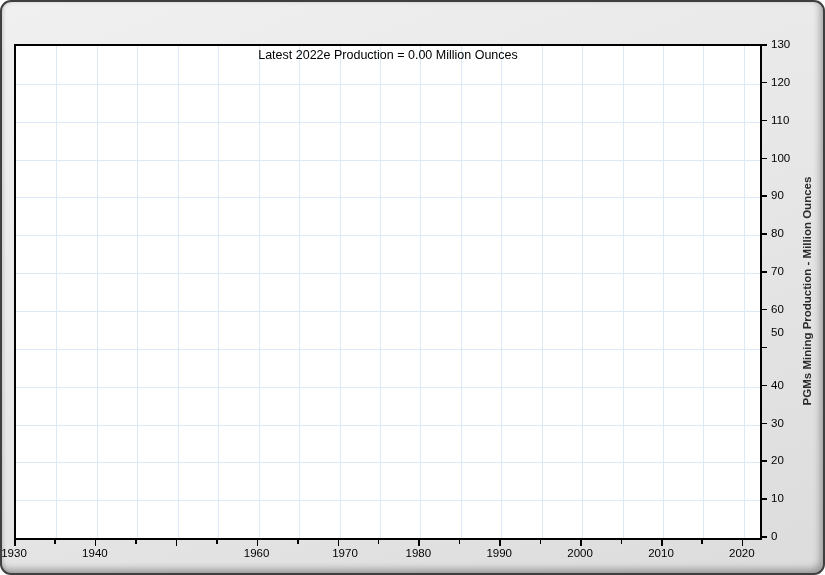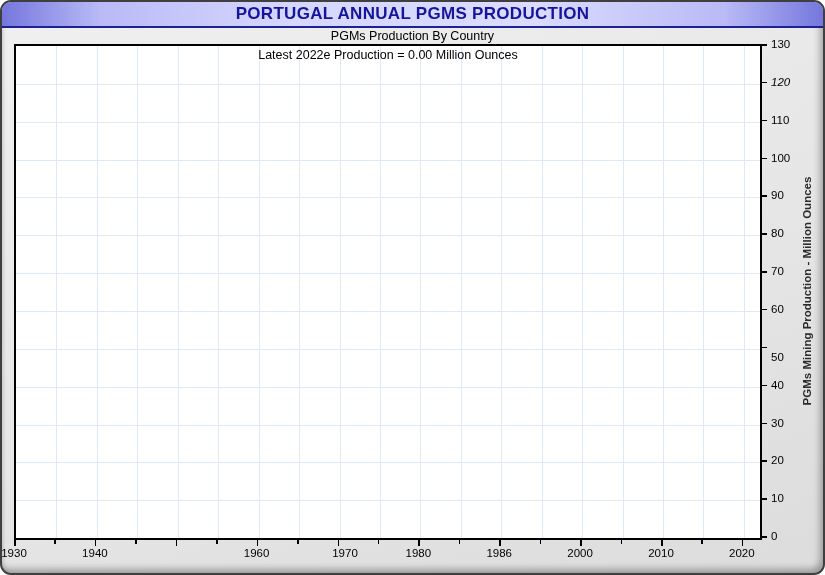--- a/index.html
+++ b/index.html
@@ -65,25 +65,21 @@
   #footer{
     position:absolute;left:0;right:0;top:552px;
     text-align:center;font-size:11.5px;color:#000;
   }
 </style>
 </head>
 <body>
 
 <div id="window">
 
-  <div id="titlebar">
-    <span id="title-text">PORTUGAL ANNUAL PGMS PRODUCTION</span>
-  </div>
 
-  <div id="subtitle">PGMs Production By Country</div>
 
   <div id="plot-area">
     <div id="grid-layer">
         <div class="gridline-v" style="left: 40.4px;"></div>
         <div class="gridline-v" style="left: 80.9px;"></div>
         <div class="gridline-v" style="left: 121.3px;"></div>
         <div class="gridline-v" style="left: 161.7px;"></div>
         <div class="gridline-v" style="left: 202.2px;"></div>
         <div class="gridline-v" style="left: 242.6px;"></div>
         <div class="gridline-v" style="left: 283px;"></div>
@@ -127,21 +123,21 @@
       <div class="x-tick major" style="left: 242.6px;"></div>
       <div class="x-label" style="left: 242.6px;">1960</div>
       <div class="x-tick minor" style="left: 283px;"></div>
       <div class="x-tick major" style="left: 323.5px;"></div>
       <div class="x-label" style="left: 331px;">1970</div>
       <div class="x-tick minor" style="left: 363.9px;"></div>
       <div class="x-tick major" style="left: 404.3px;"></div>
       <div class="x-label" style="left: 404.3px;">1980</div>
       <div class="x-tick minor" style="left: 444.8px;"></div>
       <div class="x-tick major" style="left: 485.2px;"></div>
-      <div class="x-label" style="left: 485.2px;">1986</div>
+      <div class="x-label" style="left: 485.2px;">1990</div>
       <div class="x-tick minor" style="left: 525.7px;"></div>
       <div class="x-tick major" style="left: 566.1px;"></div>
       <div class="x-label" style="left: 566.1px;">2000</div>
       <div class="x-tick minor" style="left: 606.5px;"></div>
       <div class="x-tick major" style="left: 647px;"></div>
       <div class="x-label" style="left: 647px;">2010</div>
       <div class="x-tick minor" style="left: 687.4px;"></div>
       <div class="x-tick major" style="left: 727.8px;"></div>
       <div class="x-label" style="left: 727.8px;">2020</div>
     </div>
@@ -150,35 +146,35 @@
       <div class="y-label" style="top: 492px;">0</div>
       <div class="y-tick" style="top: 454.2px;"></div>
       <div class="y-label" style="top: 454.2px;">10</div>
       <div class="y-tick" style="top: 416.3px;"></div>
       <div class="y-label" style="top: 416.3px;">20</div>
       <div class="y-tick" style="top: 378.5px;"></div>
       <div class="y-label" style="top: 378.5px;">30</div>
       <div class="y-tick" style="top: 340.6px;"></div>
       <div class="y-label" style="top: 340.6px;">40</div>
       <div class="y-tick" style="top: 302.8px;"></div>
-      <div class="y-label" style="top: 313px; text-align: center;">50</div>
+      <div class="y-label" style="top: 288px; text-align: center;">50</div>
       <div class="y-tick" style="top: 264.9px;"></div>
       <div class="y-label" style="top: 264.9px;">60</div>
       <div class="y-tick" style="top: 227.1px;"></div>
       <div class="y-label" style="top: 227.1px;">70</div>
       <div class="y-tick" style="top: 189.2px;"></div>
       <div class="y-label" style="top: 189.2px;">80</div>
       <div class="y-tick" style="top: 151.4px;"></div>
       <div class="y-label" style="top: 151.4px;">90</div>
       <div class="y-tick" style="top: 113.5px;"></div>
       <div class="y-label" style="top: 113.5px;">100</div>
       <div class="y-tick" style="top: 75.7px;"></div>
       <div class="y-label" style="top: 75.7px;">110</div>
       <div class="y-tick" style="top: 37.8px;"></div>
-      <div class="y-label" style="top: 37.8px; font-style: italic;">120</div>
+      <div class="y-label" style="top: 37.8px;">120</div>
       <div class="y-tick" style="top: 0px;"></div>
       <div class="y-label" style="top: 0px;">130</div>
     </div>
 
   <div id="ylabel">PGMs Mining Production - Million Ounces</div>
 
 
 </div>
 
 </body></html>

